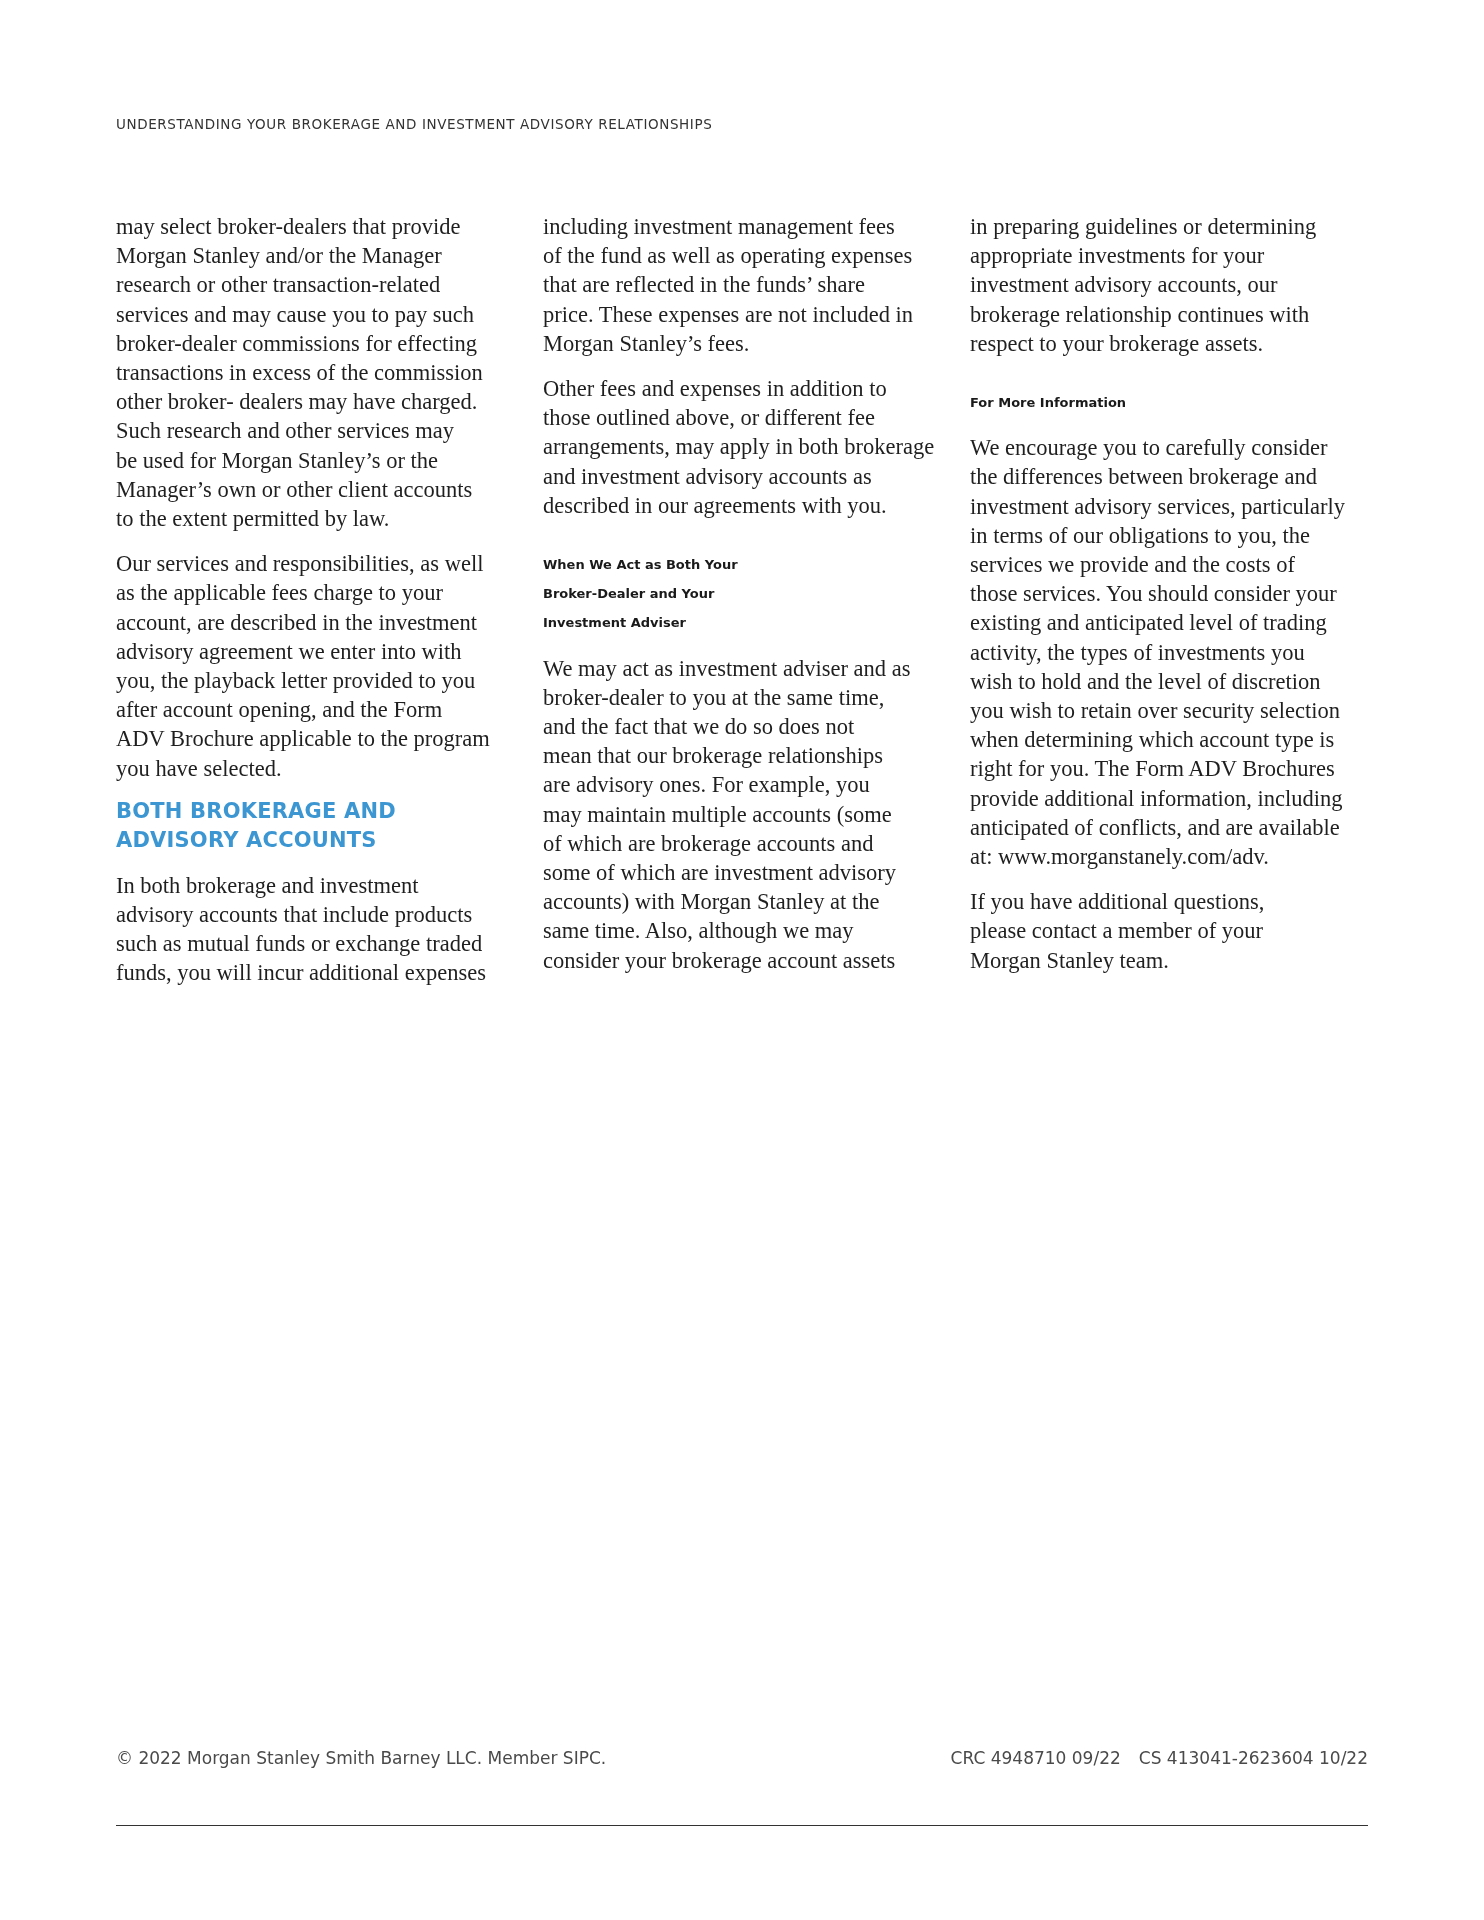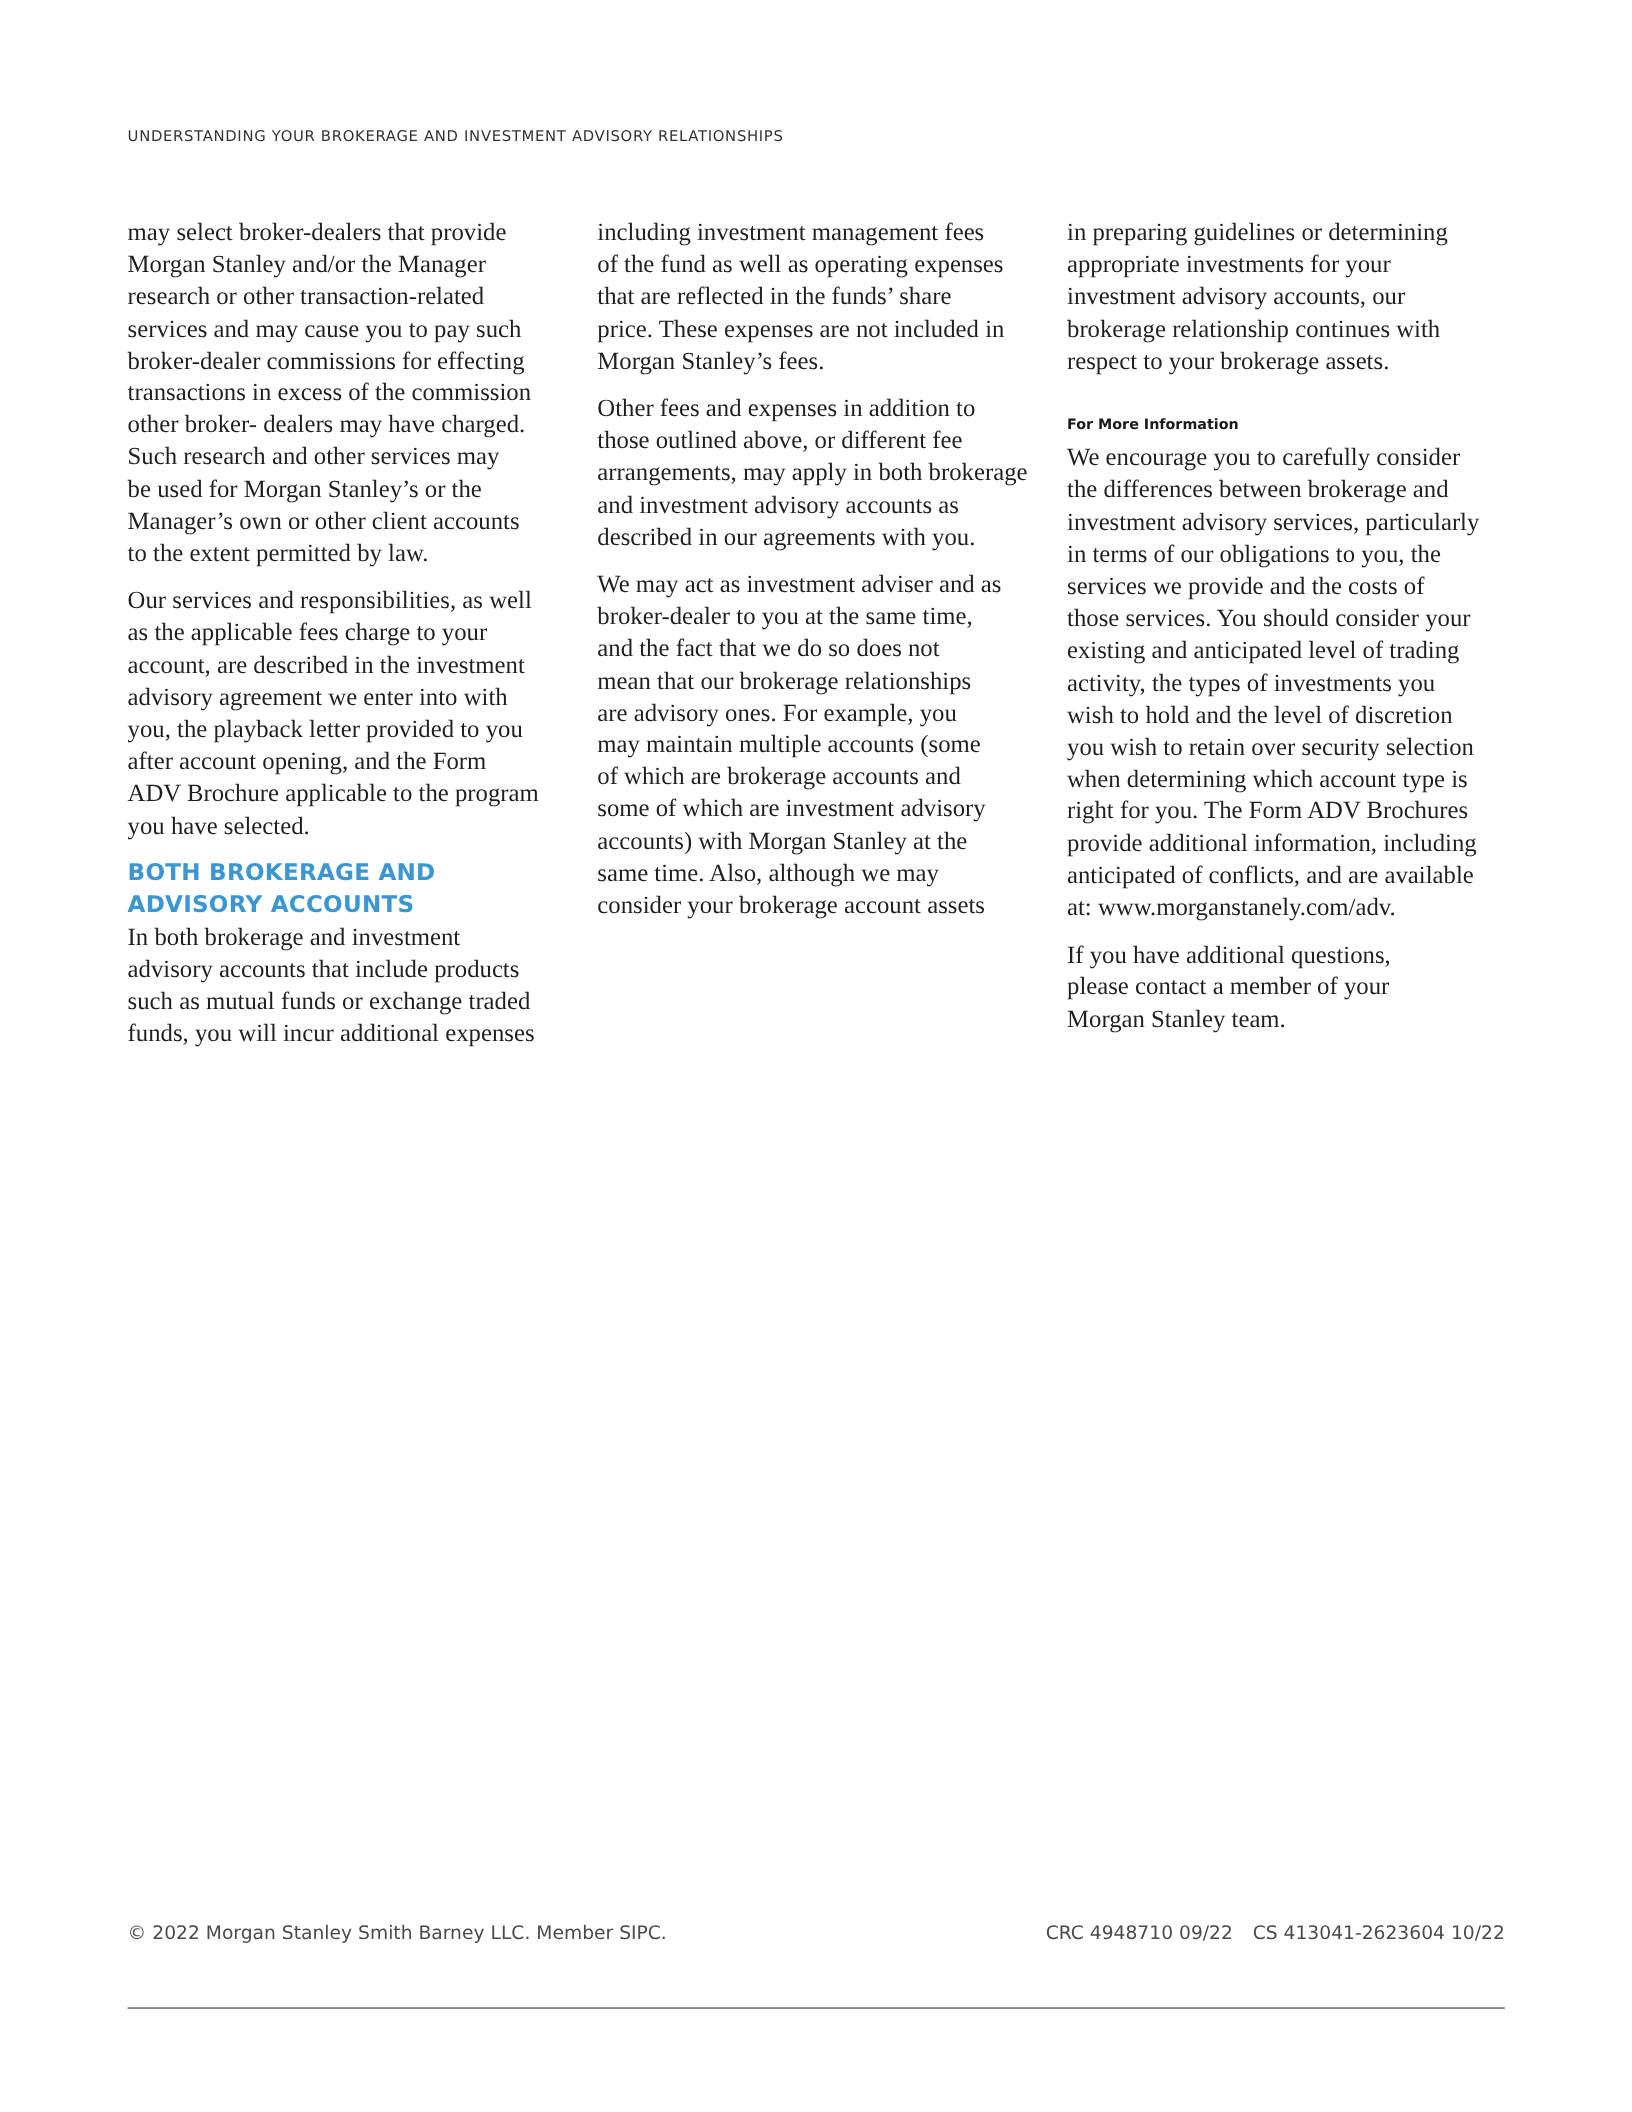--- a/index.html
+++ b/index.html
@@ -9,21 +9,21 @@
       font-family: "DejaVu Sans", sans-serif; font-size: 13.5px; letter-spacing: 0.6px;
       color: #333333; white-space: nowrap;
     }
     .col {
       position: absolute; top: 196px; width: 400px;
       font-family: "Liberation Serif", serif; font-size: 22.5px; line-height: 29.2px; color: #1f1f1f;
     }
     .col-1 { left: 116px; }
     .col-2 { left: 543px; }
     .col-3 { left: 970px; width: 400px; }
-    .col p { margin: 0 0 14px 0; }
+    .col p { margin: 16px 0 14px 0; }
     .col p.tight { margin-bottom: 0; }
     .h-blue {
       font-family: "DejaVu Sans", sans-serif; font-weight: bold; font-size: 21px; line-height: 29px;
       color: #3b96d2; letter-spacing: 0.2px; margin: 4px 0 0 0;
     }
     .h-black {
       font-family: "DejaVu Sans", sans-serif; font-weight: bold; font-size: 13px; line-height: 29.2px;
       color: #1a1a1a; margin: 0;
     }
     .h-gap-2 { margin-top: 30px; }
@@ -90,20 +90,25 @@
     <span class="line">price. These expenses are not included in</span>
     <span class="line">Morgan Stanley’s fees.</span>
   </p>
   <p>
     <span class="line">Other fees and expenses in addition to</span>
     <span class="line">those outlined above, or different fee</span>
     <span class="line">arrangements, may apply in both brokerage</span>
     <span class="line">and investment advisory accounts as</span>
     <span class="line">described in our agreements with you.</span>
   </p>
+  <div class="h-black h-gap-2">
+    <span class="line">When We Act as Both Your</span>
+    <span class="line">Broker-Dealer and Your</span>
+    <span class="line">Investment Adviser</span>
+  </div>
   <p class="tight">
     <span class="line">We may act as investment adviser and as</span>
     <span class="line">broker-dealer to you at the same time,</span>
     <span class="line">and the fact that we do so does not</span>
     <span class="line">mean that our brokerage relationships</span>
     <span class="line">are advisory ones. For example, you</span>
     <span class="line">may maintain multiple accounts (some</span>
     <span class="line">of which are brokerage accounts and</span>
     <span class="line">some of which are investment advisory</span>
     <span class="line">accounts) with Morgan Stanley at the</span>

